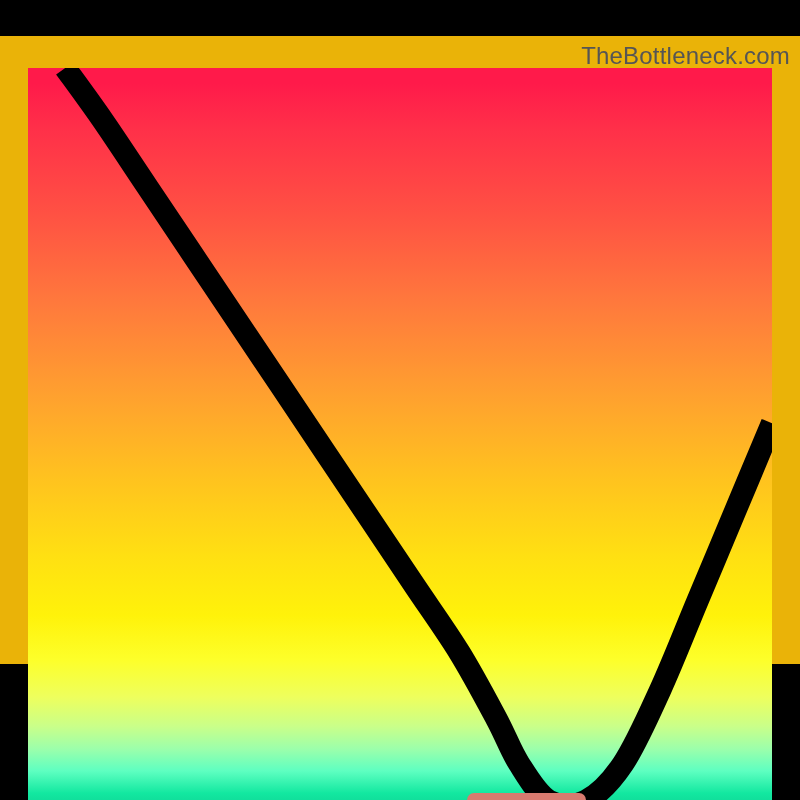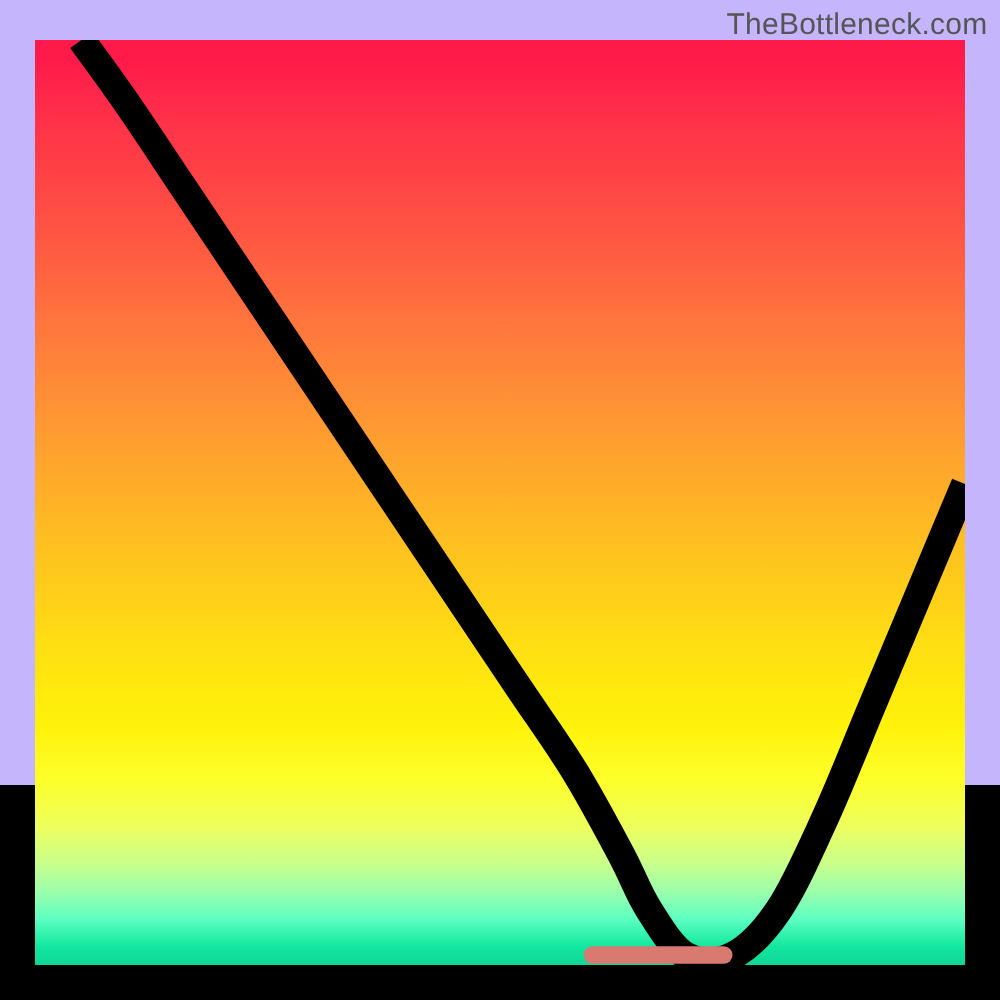--- a/index.html
+++ b/index.html
@@ -1,21 +1,22 @@
 <!DOCTYPE html>
 <html><head>
 <meta charset="utf-8">
 <style>
   * { margin: 0; padding: 0; box-sizing: border-box; }
   html, body { width: 800px; height: 800px; overflow: hidden; background: #000; }
   .frame {
     width: 800px;
     height: 628px;
-    background: #c4b5fd;
+    background: #eab308;
     position: relative;
+    margin-top: 36px;
   }
   .watermark {
     position: absolute;
     top: 6px;
     right: 10px;
     color: #555;
     font-family: Arial, Helvetica, sans-serif;
     font-size: 24px;
     font-weight: 500;
     letter-spacing: 0.2px;

